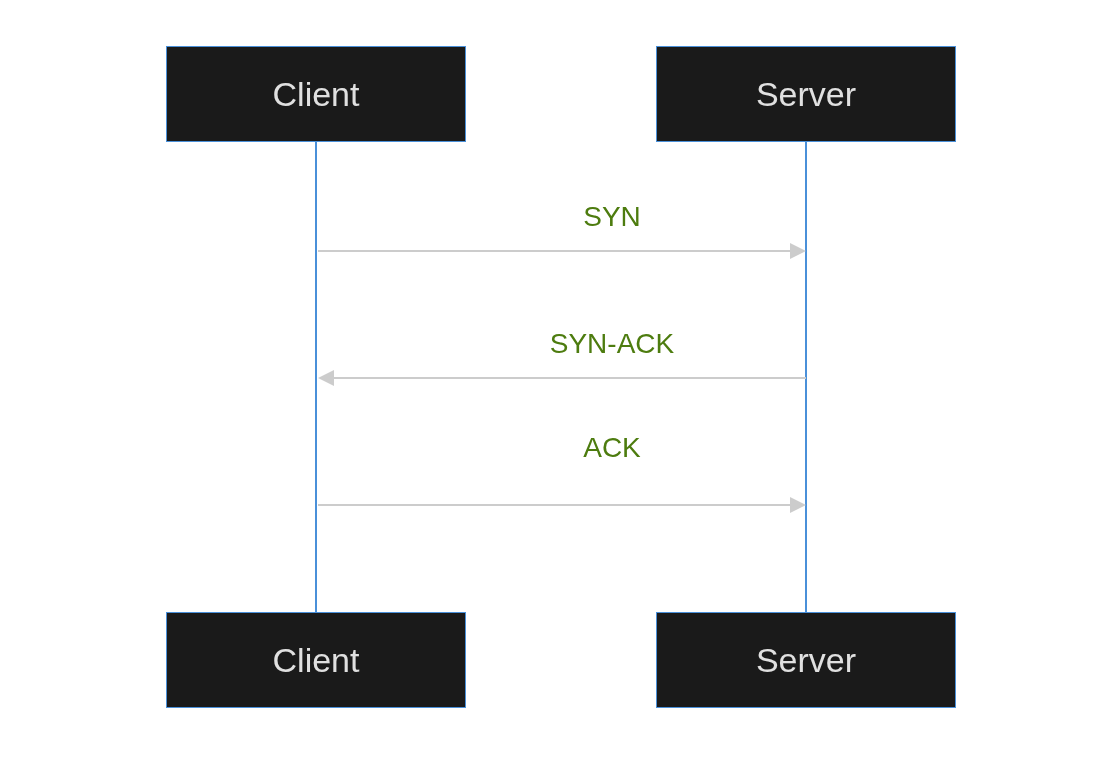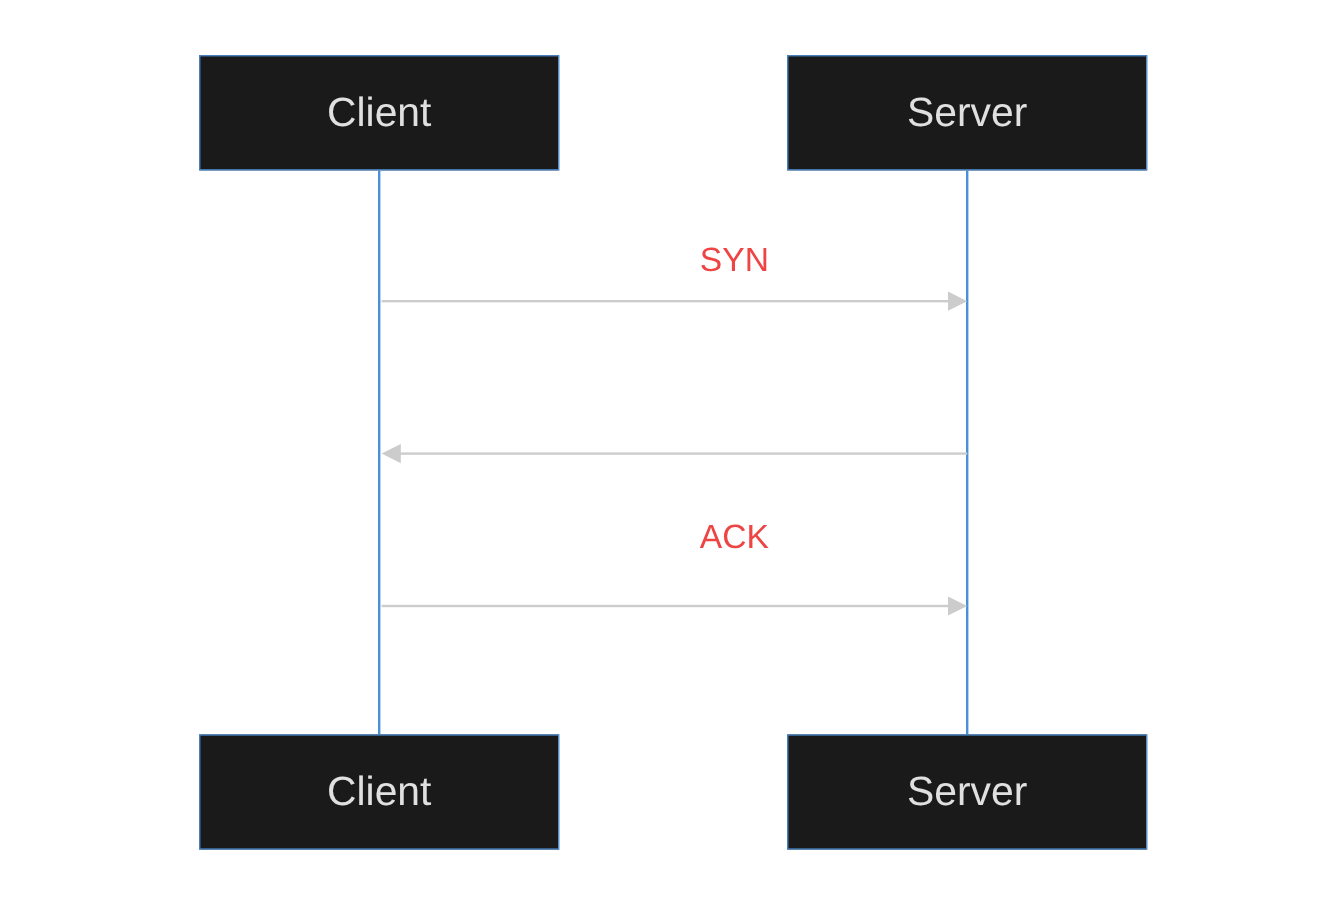--- a/index.html
+++ b/index.html
@@ -32,21 +32,21 @@
       width: 300px;
       height: 96px;
     }
     .lifeline {
       position: absolute;
       width: 2px;
       background: #4a90d9;
     }
     .message-label {
       position: absolute;
-      color: #ef4444;
+      color: #4d7c0f;
       font-size: 28px;
       font-weight: 400;
       text-align: center;
       width: 592px;
     }
     .arrow-line {
       position: absolute;
       height: 2px;
       background: #cccccc;
     }
@@ -79,20 +79,21 @@
     <span>Server</span>
   </div>
 
   <div class="lifeline" style="left:299px; top:126px; height:470px;"></div>
   <div class="lifeline" style="left:789px; top:126px; height:470px;"></div>
 
   <div class="message-label" style="left:300px; top:185px;">SYN</div>
   <div class="arrow-line" style="left:302px; top:234px; width:474px;"></div>
   <div class="arrow-head-right" style="left:774px; top:227px;"></div>
 
+  <div class="message-label" style="left:300px; top:312px;">SYN-ACK</div>
   <div class="arrow-line" style="left:316px; top:361px; width:474px;"></div>
   <div class="arrow-head-left" style="left:302px; top:354px;"></div>
 
   <div class="message-label" style="left:300px; top:416px;">ACK</div>
   <div class="arrow-line" style="left:302px; top:488px; width:474px;"></div>
   <div class="arrow-head-right" style="left:774px; top:481px;"></div>
 
   <div class="participant-box" style="left:150px; top:596px;">
     <span>Client</span>
   </div>

